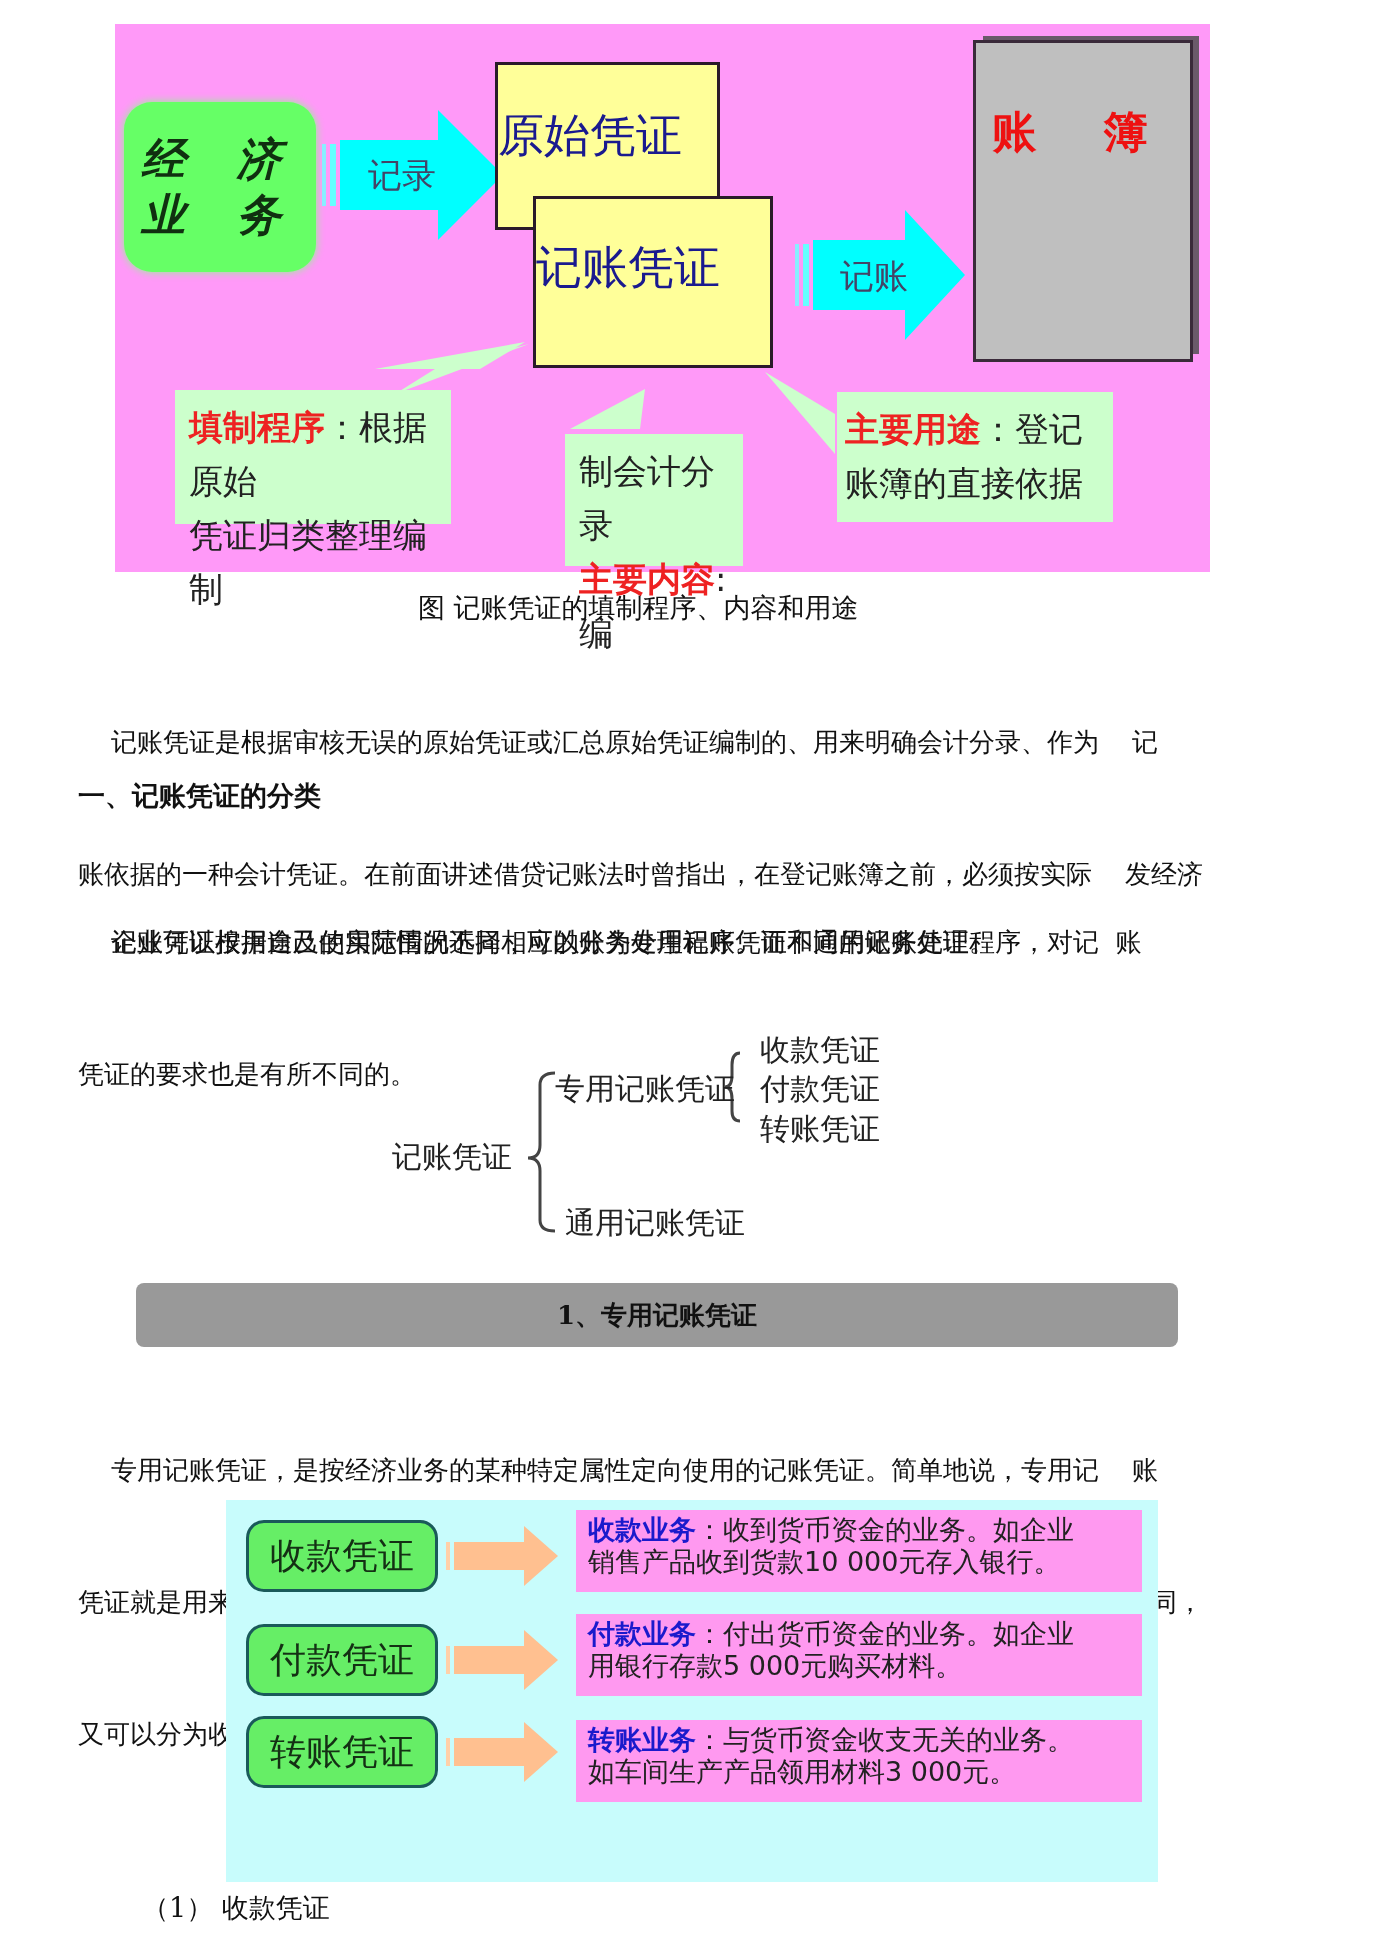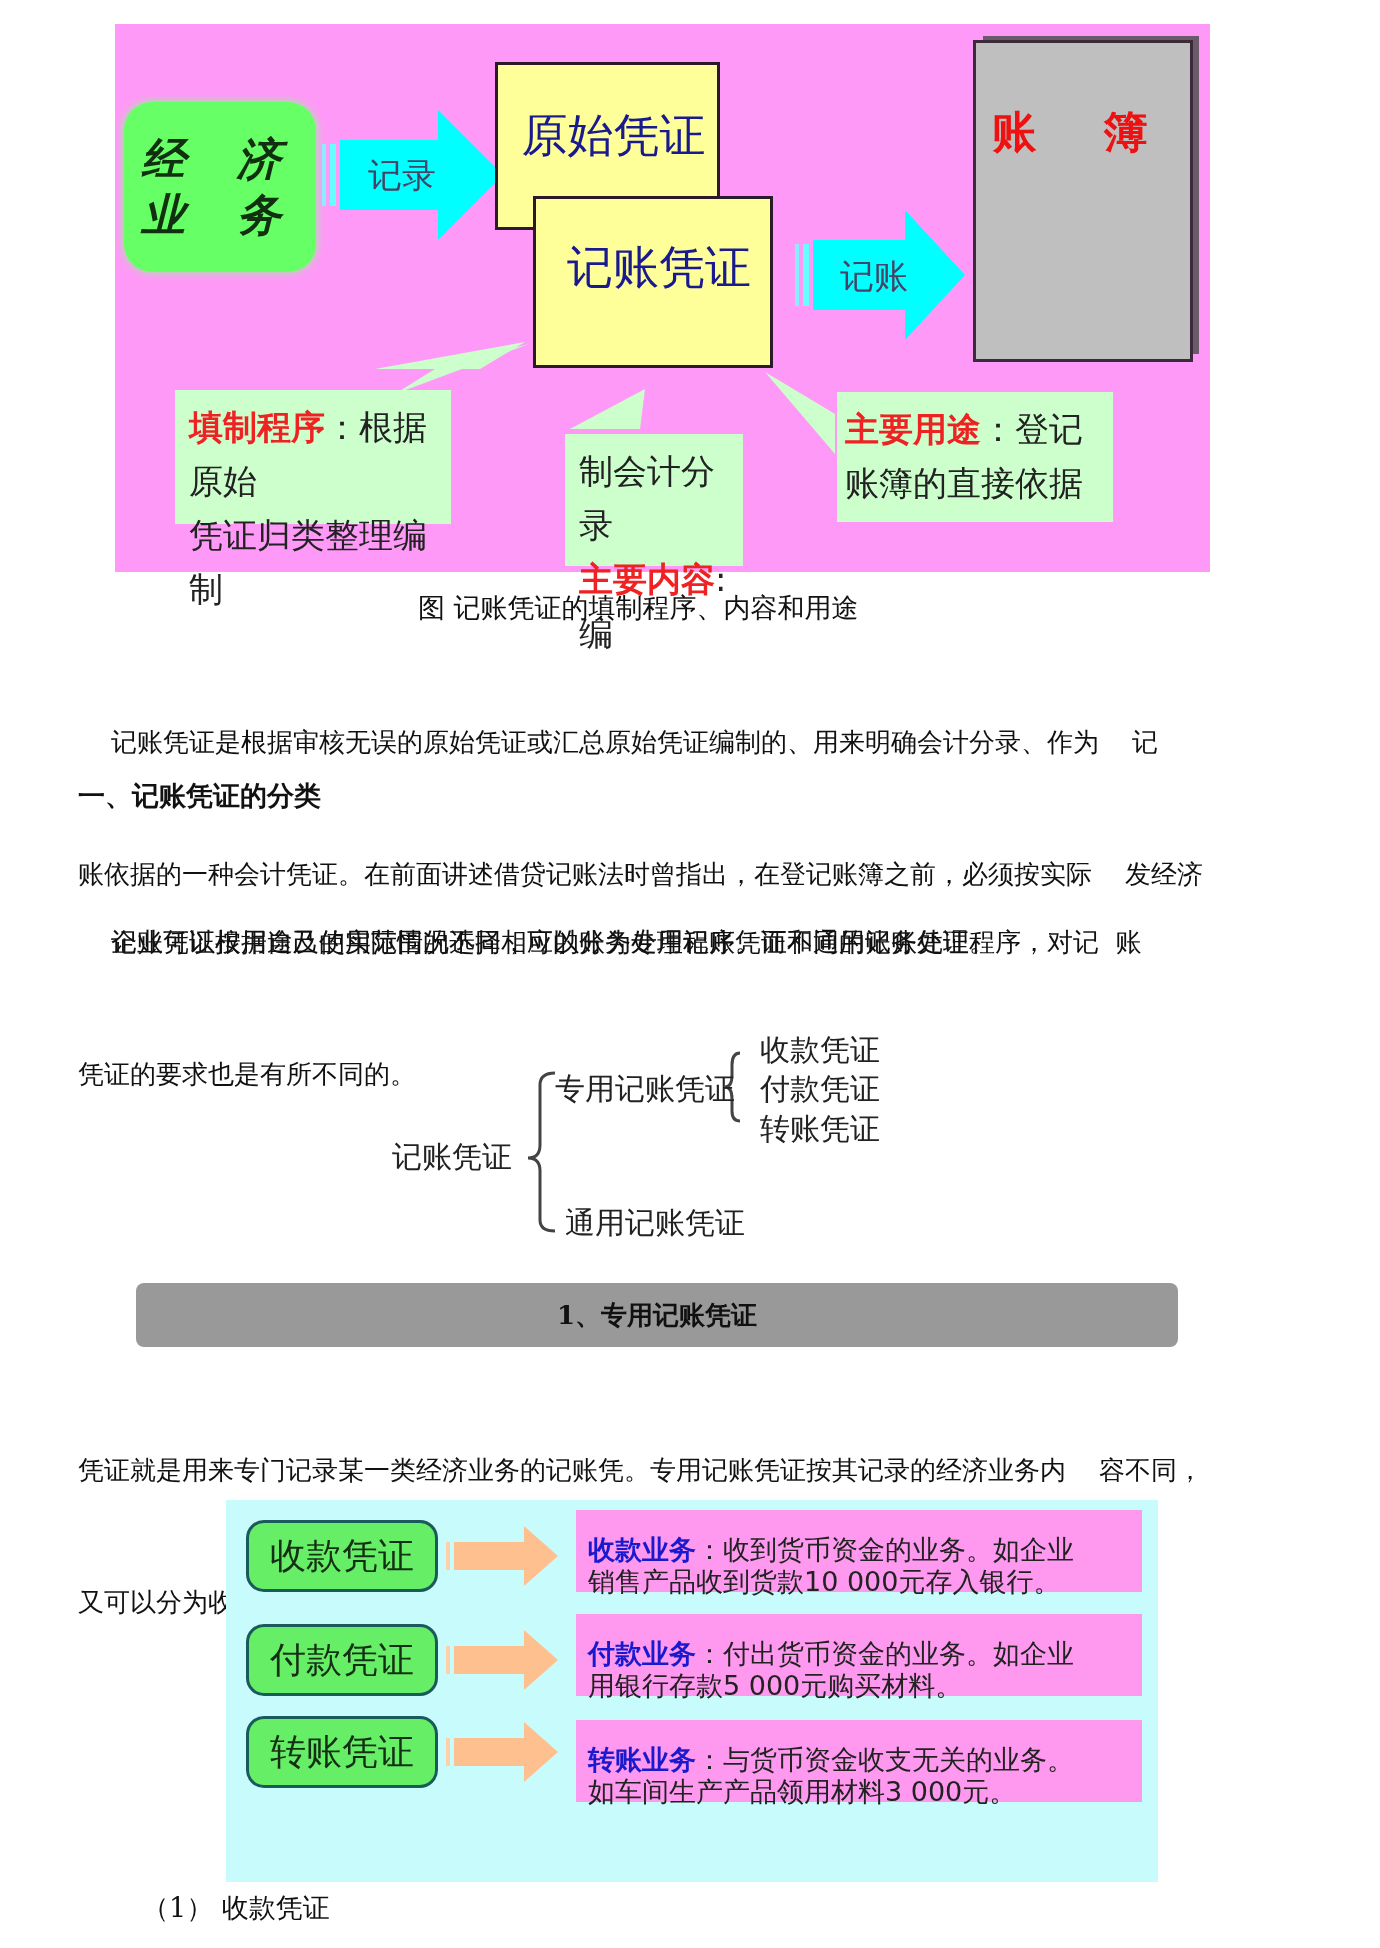--- a/index.html
+++ b/index.html
@@ -18,21 +18,21 @@
     font-size: 44px; color: #103010; line-height: 56px;
     display: flex; flex-direction: column; justify-content: center; align-items: center; letter-spacing: 18px;
   }
   .cyan-arrow { position: absolute; }
   .cyan-arrow .label {
     position:absolute; font-family:"DejaVu Sans", sans-serif; font-size: 34px; color:#444466;
   }
   .yellow-box {
     background: #ffff99; border: 3px solid #2a1a2a; box-sizing: border-box;
     font-family: "DejaVu Sans", sans-serif; font-size: 46px; color: #1a1a8f;
-    display:flex; align-items:center; justify-content:center;padding-left:12px;
+    display:flex; align-items:center; 
   }
   .book {
     background: #bfbfbf; border: 3px solid #3a2a3a; box-sizing: border-box;
     box-shadow: 8px -6px 0 -2px #6a5a6a;
   }
   .book-title {
     position:absolute; left:0; right:0; top:60px; text-align:center;
     font-family:"DejaVu Sans", sans-serif; font-weight:bold; font-size:44px; color:#ee1111; letter-spacing: 26px;
   }
   .callout {
@@ -61,21 +61,21 @@
   .g-pill {
     position:absolute; left: 20px; width: 192px; height: 72px; background:#66ee66;
     border: 3px solid #1a5a5a; border-radius: 18px; box-sizing: border-box;
     font-family:"DejaVu Sans", sans-serif; font-size: 36px; color:#143014;
     display:flex; align-items:center; justify-content:center;
   }
   .o-arrow { position:absolute; left: 220px; width: 112px; height: 60px; }
   .pink-box {
     position:absolute; left: 350px; width: 566px; height: 82px; background: #ff99f0;
     font-family:"DejaVu Sans", sans-serif; font-size: 27px; line-height: 32px;
-    color:#222; padding: 24px 12px; box-sizing: border-box;
+    color:#222; padding: 4px 12px; box-sizing: border-box;
   }
   .pink-box .blue { color:#1a1acc; font-weight:bold; }
 </style>
 </head>
 <body>
 
 <div id="fig1" class="abs">
   <div class="abs f1-green">
     <div>经 济</div>
     <div>业 务</div>
@@ -156,20 +156,21 @@
   <div class="abs" style="left:175px; top:44px;">专用记账凭证</div>
   <div class="abs" style="left:185px; top:178px;">通用记账凭证</div>
   <div class="abs" style="left:380px; top:5px;">收款凭证</div>
   <div class="abs" style="left:380px; top:44px;">付款凭证</div>
   <div class="abs" style="left:380px; top:84px;">转账凭证</div>
 </div>
 
 <div id="secbar" class="abs">1、专用记账凭证</div>
 
 <div class="abs p" style="top:1360px;">
+  <div>    专用记账凭证，是按经济业务的某种特定属性定向使用的记账凭证。简单地说，专用记    账</div>
   <div>凭证就是用来专门记录某一类经济业务的记账凭。专用记账凭证按其记录的经济业务内    容不同，</div>
   <div>又可以分为收款凭证、付款凭证和转账凭证三种。</div>
 </div>
 
 <div id="fig2" class="abs">
 
   <div class="g-pill" style="top:20px;">
       <span>收款凭证</span>
     </div>
   <svg class="o-arrow" style="top:26px;" viewBox="0 0 112 60">

